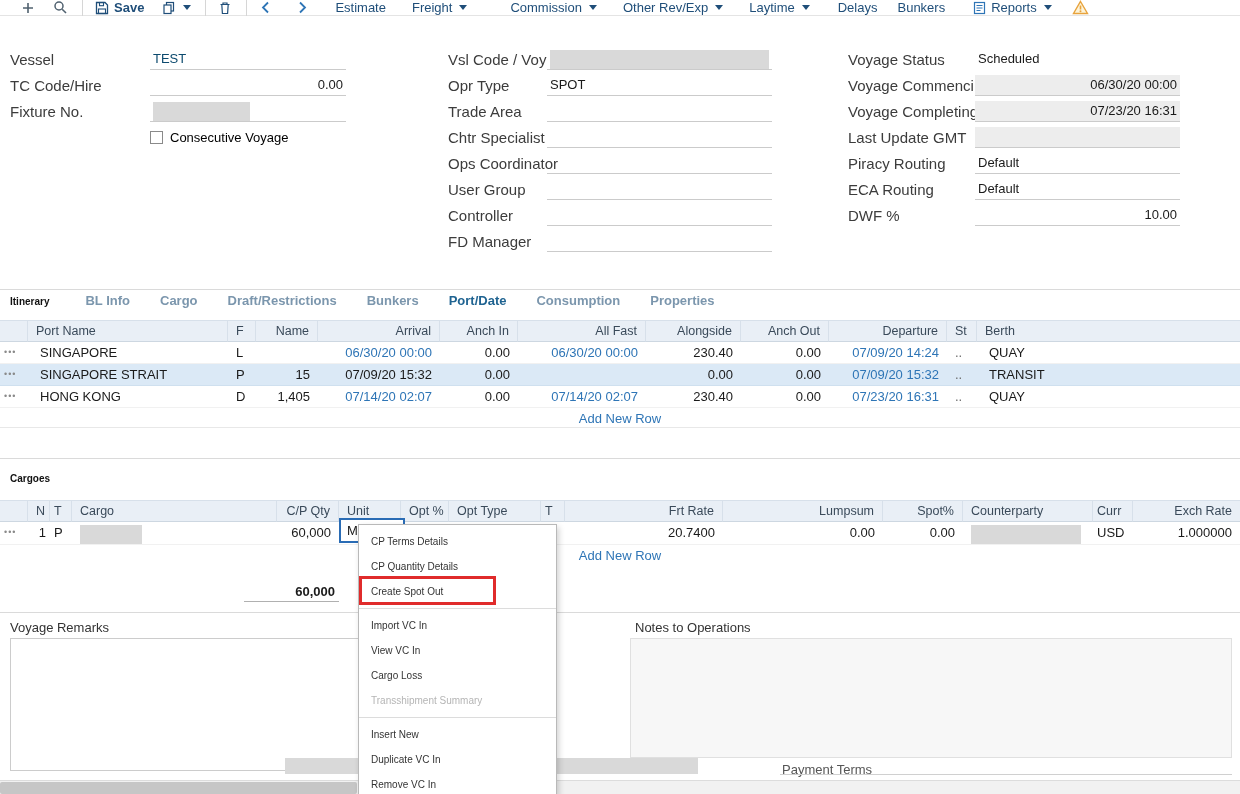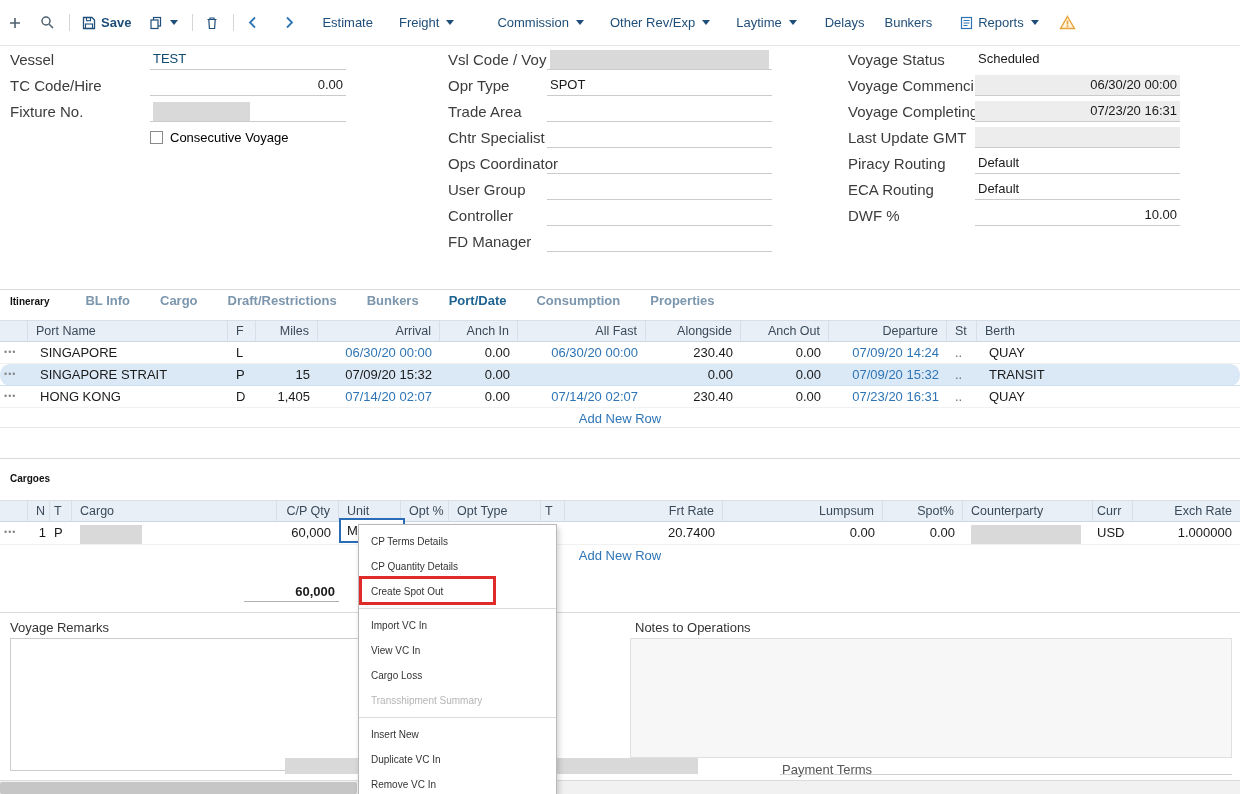--- a/index.html
+++ b/index.html
@@ -5,22 +5,22 @@
   * { box-sizing: border-box; margin: 0; padding: 0; }
   html,body { width:1240px; height:794px; }
   body {
     font-family: "Liberation Sans", sans-serif;
     font-size: 13px; color:#1a1a1a; background:#fff;
     position:relative; overflow:hidden;
   }
   .abs { position:absolute; }
 
   
-  .toolbar { position:absolute; top:0; left:0; right:0; height:46px;
-    display:flex; align-items:center; border-bottom:1px solid #e4e4e4; }
+  .toolbar { position:absolute; top:0; left:0; right:0; height:16px;
+    display:flex; align-items:center; border-bottom:1px solid #e4e4e4;padding-left:13px; }
   .tb-btn { display:flex; align-items:center; gap:5px; color:#1f4e79;
     font-size:13px; cursor:pointer; white-space:nowrap; }
   .tb-ico { display:flex; align-items:center; color:#50616f; cursor:pointer; }
   .tb-sep { width:1px; height:17px; background:#d6d6d6; }
   .caret { width:0; height:0; border-left:4px solid transparent;
     border-right:4px solid transparent; border-top:5px solid currentColor;
     display:inline-block; margin-left:2px; }
   .chev { color:#2e75b6; }
   .save-label { font-weight:600; }
 
@@ -52,21 +52,21 @@
   .divider { position:absolute; left:0; right:0; border-top:1px solid #dadada; }
 
   
   .sec-head { position:absolute; left:10px; display:flex; align-items:baseline; }
   .sec-title { font-size:10px; font-weight:700; color:#111; margin-right:36px; }
   .tabs { display:flex; gap:30px; }
   .tab { font-size:13px; font-weight:700; color:#7b96ad; cursor:pointer; white-space:nowrap; }
   .tab.active { color:#1f6391; }
 
   
-  .grid { display:grid;border-radius:10px; }
+  .grid { display:grid; }
   .itin { grid-template-columns: 28px 200px 28px 62px 122px 78px 128px 95px 88px 118px 30px 1fr; }
   .carg { grid-template-columns: 28px 22px 22px 205px 62px 62px 48px 92px 24px 158px 160px 80px 130px 40px 1fr; }
   .th { background:#e9eff6; font-size:12.5px; color:#3a4a5a; line-height:20px;
     padding:0 8px; border-right:1px solid #d7e0ea; border-top:1px solid #d7e0ea;
     border-bottom:1px solid #cdd7e1; white-space:nowrap; overflow:hidden; }
   .td { font-size:13px; line-height:21px; padding:0 8px; white-space:nowrap;
     overflow:hidden; border-bottom:1px solid #f1f1f1; }
   .td.handle, .th.handle { color:#8a8a8a; font-size:9px; letter-spacing:1px;
     padding:0 4px; cursor:pointer; }
   .c-date { color:#2e75b6; }
@@ -306,21 +306,21 @@
     <span class="tab">Consumption</span>
     <span class="tab">Properties</span>
   </div>
 </div>
 
 <div class="itin-table">
   <div class="grid itin">
     <div class="th handle"></div>
     <div class="th">Port Name</div>
     <div class="th">F</div>
-    <div class="th right">Miles</div>
+    <div class="th right">Name</div>
     <div class="th right">Arrival</div>
     <div class="th right">Anch In</div>
     <div class="th right">All Fast</div>
     <div class="th right">Alongside</div>
     <div class="th right">Anch Out</div>
     <div class="th right">Departure</div>
     <div class="th">St</div>
     <div class="th" style="border-right:none">Berth</div>
   </div>
 

